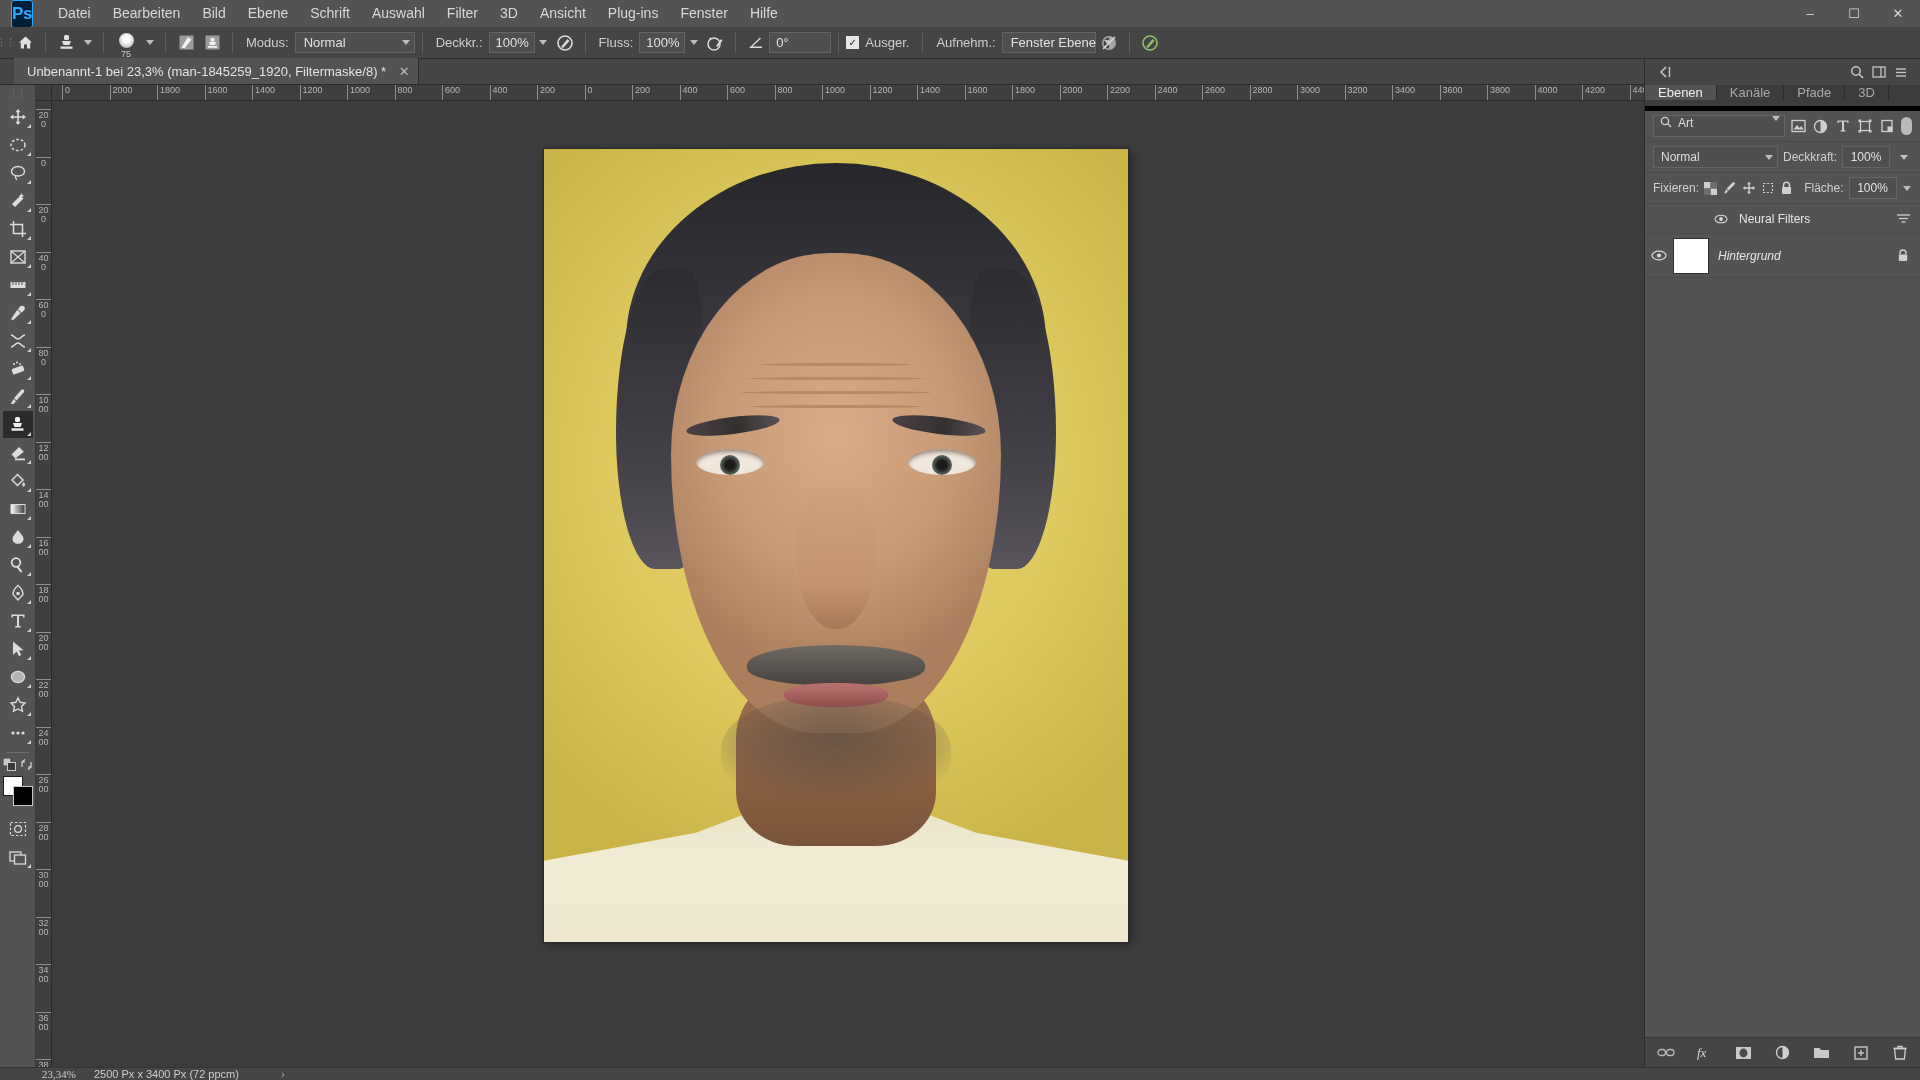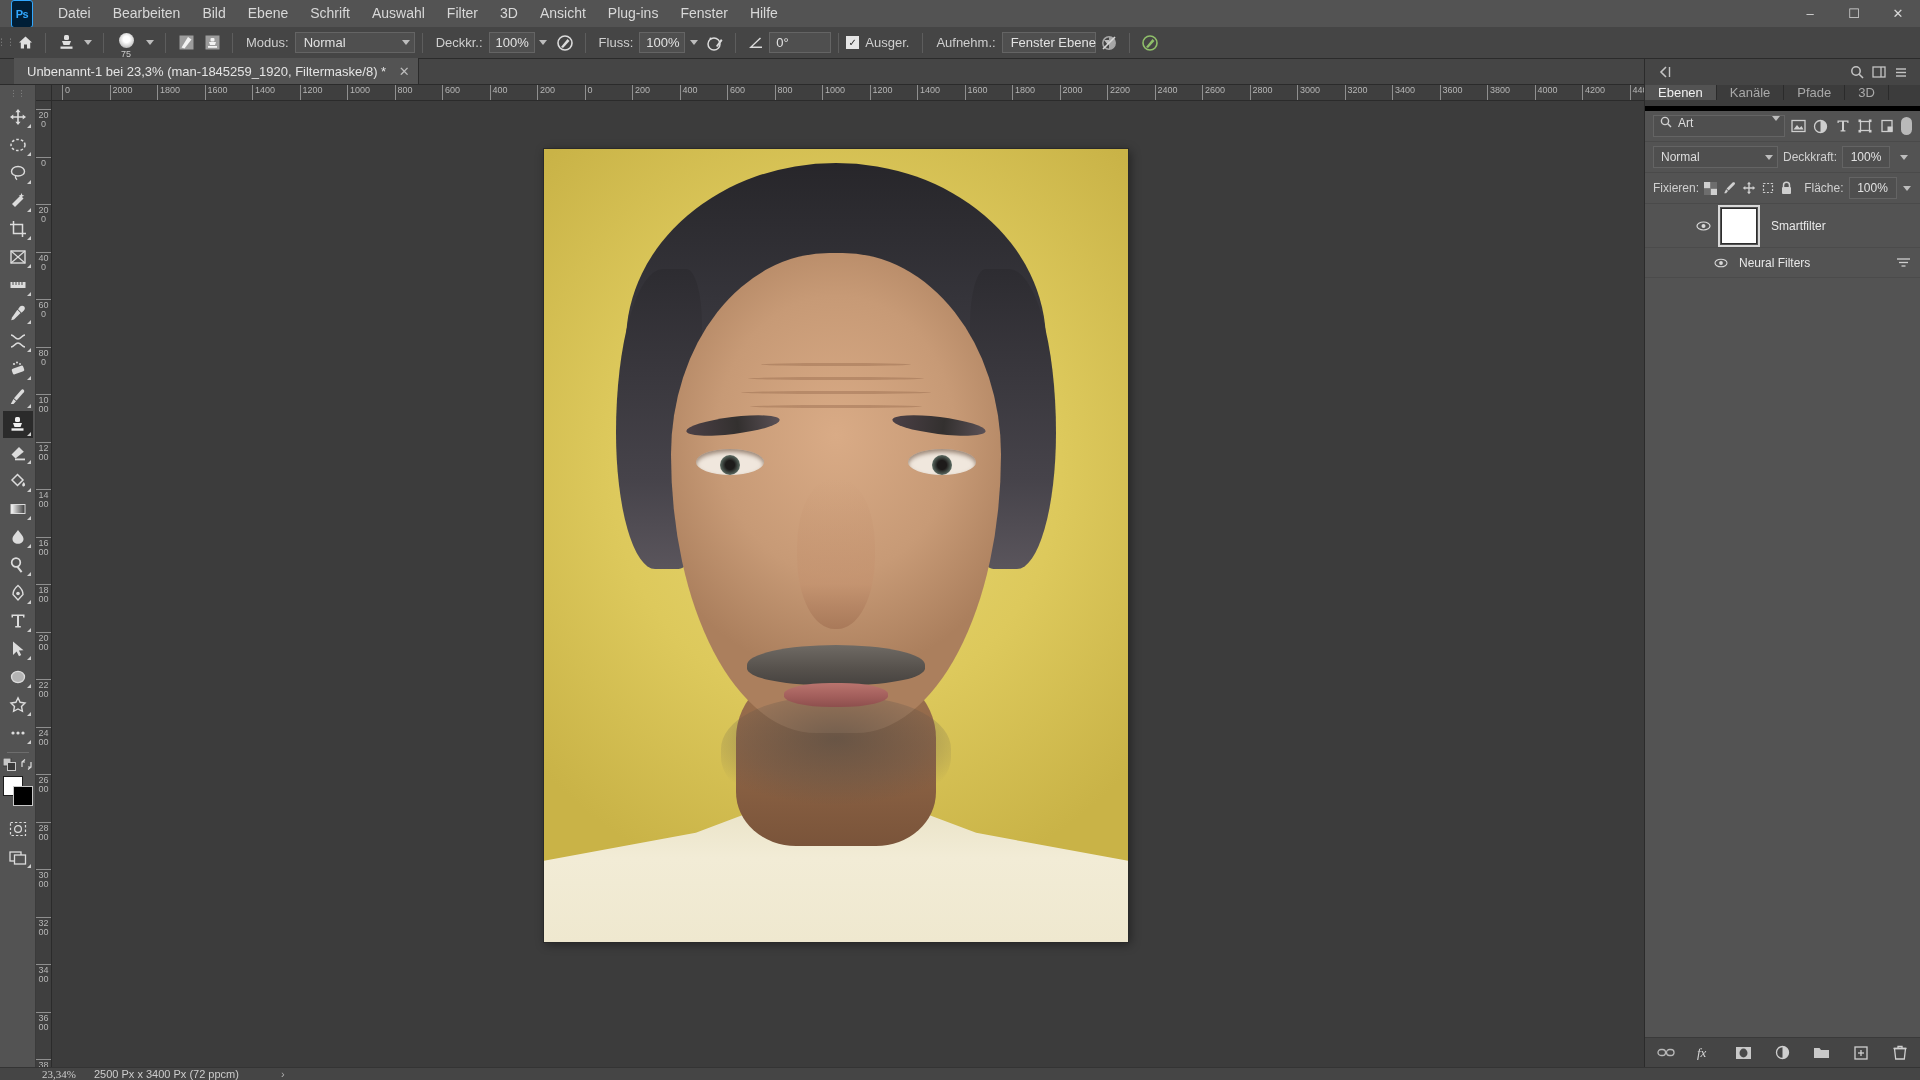--- a/index.html
+++ b/index.html
@@ -13,21 +13,21 @@
   body { position: relative; font-size: 13px; color: #d4d4d4; }
 
   
   #menubar {
     position: absolute; left: 0; top: 0; width: 1920px; height: 27px;
     background: #535353; display: flex; align-items: center;
   }
   #ps-logo {
     width: 22px; height: 28px; margin-left: 11px; margin-right: 14px;
     background: #001e36; border: 1px solid #31a8ff; border-radius: 3px;
-    color: #31a8ff; font-size: 11px; font-weight: bold;
+    color: #31a8ff; font-size: 17px; font-weight: bold;
     display: flex; align-items: center; justify-content: center;
     letter-spacing: -0.5px;
   }
   .menu-item {
     padding: 0 11px; height: 27px; line-height: 27px;
     font-size: 14px; color: #d8d8d8; white-space: nowrap;
   }
   #win-ctrl { margin-left: auto; display: flex; height: 27px; }
   .win-btn {
     width: 44px; height: 27px; display: flex;
@@ -954,50 +954,55 @@
       <span class="pnl-lbl" style="margin-left:6px">Fläche:</span>
       <div class="num-box">100%</div>
       <div class="caret-btn">
           <div class="caret-sm" style="margin:0"></div>
         </div>
     </div>
 
     <div id="layerlist">
 
 
-      <div class="sub-row" style="height:44px">
-        <div class="indent"></div>
-        <div class="eye-cell">
-          <svg width="15" height="10" viewBox="0 0 15 10">
-              <ellipse cx="7.5" cy="5" rx="6.5" ry="4" fill="none" stroke="#d8d8d8" stroke-width="1.2"></ellipse>
-              <circle cx="7.5" cy="5" r="2" fill="#d8d8d8"></circle>
-            </svg>
-        </div>
-        <div class="mask-thumb" style="outline:2px solid #d8d8d8;outline-offset:1px;"></div>
-        <div class="layer-name" style="padding-left:14px">Smartfilter</div>
-      </div>
 
       <div class="sub-row">
         <div class="indent2"></div>
         <div class="eye-cell">
           <svg width="14" height="10" viewBox="0 0 14 10">
               <ellipse cx="7" cy="5" rx="6" ry="3.8" fill="none" stroke="#d8d8d8" stroke-width="1.1"></ellipse>
               <circle cx="7" cy="5" r="1.9" fill="#d8d8d8"></circle>
             </svg>
         </div>
         <div class="layer-name" style="padding-left:4px">Neural Filters</div>
         <div class="row-end-ico">
           <svg width="15" height="13" viewBox="0 0 15 13">
               <line x1="1" y1="3" x2="14" y2="3" stroke="#cfcfcf" stroke-width="1.3"></line>
               <line x1="3" y1="6.5" x2="12" y2="6.5" stroke="#cfcfcf" stroke-width="1.3"></line>
               <line x1="5.5" y1="10" x2="9.5" y2="10" stroke="#cfcfcf" stroke-width="1.3"></line>
             </svg>
         </div>
       </div>
 
+      <div class="layer-row">
+        <div class="eye-cell">
+          <svg width="16" height="11" viewBox="0 0 16 11">
+              <ellipse cx="8" cy="5.5" rx="7" ry="4.3" fill="none" stroke="#d8d8d8" stroke-width="1.2"></ellipse>
+              <circle cx="8" cy="5.5" r="2.1" fill="#d8d8d8"></circle>
+            </svg>
+        </div>
+        <div class="thumb"></div>
+        <div class="layer-name italic">Hintergrund</div>
+        <div class="row-end-ico">
+          <svg width="12" height="13" viewBox="0 0 12 13">
+              <path d="M3 5.5 L3 4 A3 3 0 0 1 9 4 L9 5.5" fill="none" stroke="#cfcfcf" stroke-width="1.4"></path>
+              <rect x="1.8" y="5.5" width="8.4" height="6.4" rx="1" fill="#cfcfcf"></rect>
+            </svg>
+        </div>
+      </div>
 
     </div>
 
     <div id="panel-footer">
       <div class="foot-ico">
         <svg width="18" height="11" viewBox="0 0 18 11">
             <rect x="1" y="2.5" width="7.5" height="6" rx="3" fill="none" stroke="#b8b8b8" stroke-width="1.3"></rect>
             <rect x="9.5" y="2.5" width="7.5" height="6" rx="3" fill="none" stroke="#b8b8b8" stroke-width="1.3"></rect>
           </svg>
       </div>

